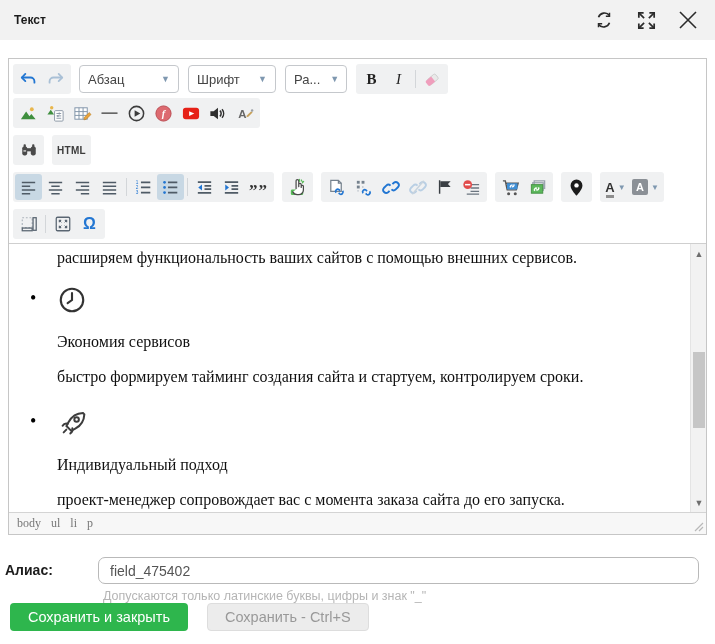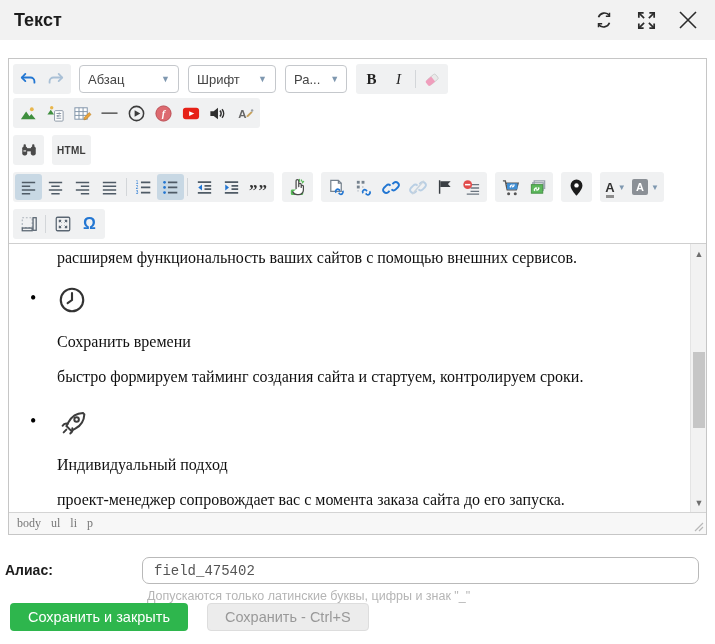--- a/index.html
+++ b/index.html
@@ -2,21 +2,21 @@
 <html><head>
 <meta charset="utf-8">
 <style>
   * { box-sizing: border-box; margin: 0; padding: 0; }
   html,body { width:715px; height:644px; }
   body { font-family:"Liberation Sans", sans-serif; background:#fff; color:#222; overflow:hidden; }
   .modal { width:715px; height:644px; background:#fff; position:relative; }
 
   
   .hdr { background:#f2f2f2; height:40px; display:flex; align-items:center; justify-content:space-between; padding:0 14px; }
-  .hdr-title { font-size:18px; font-weight:bold; color:#1c1c1c; }
+  .hdr-title { font-size:12px; font-weight:bold; color:#1c1c1c; }
   .hdr-icons { display:flex; gap:16px; align-items:center; }
   .hicon { width:26px; height:26px; display:flex; align-items:center; justify-content:center; cursor:pointer; }
 
   
   .editor { margin:18px 8px 0 8px; border:1px solid #c6c6c6; }
   .toolbar { background:#fff; padding:3px 4px 2px 4px; border-bottom:1px solid #cfcfcf; }
   .trow { display:flex; align-items:center; flex-wrap:wrap; margin-bottom:3px; }
   .grp { background:#f0f1f2; border-radius:3px; display:flex; align-items:center; padding:2px; margin:2px 8px 2px 0; }
   .tbtn { min-width:27px; height:26px; display:flex; align-items:center; justify-content:center; border-radius:3px; cursor:pointer; padding:0 3px; }
   .tbtn.active { background:#c8d8e4; }
@@ -51,24 +51,24 @@
   .sb .arr { position:absolute; left:0; width:16px; height:15px; color:#6e6e6e; font-size:9px; display:flex; align-items:center; justify-content:center; }
   .sb .arr.up { top:2px; } .sb .arr.dn { bottom:2px; }
   .sb .thumb { position:absolute; left:2px; width:12px; top:108px; height:76px; background:#c6c6c6; }
 
   
   .statusbar { height:22px; background:#f7f7f7; border-top:1px solid #d4d4d4; display:flex; align-items:center; padding:0 8px; font-size:12px; color:#777; position:relative; }
   .statusbar .tag { margin-right:10px; cursor:pointer;font-family:Liberation Serif, serif; }
   .grip { position:absolute; right:2px; bottom:2px; width:10px; height:10px; cursor:nwse-resize; }
 
   
-  .alias-row { display:flex; margin:22px 0 0 5px;gap:44px; }
+  .alias-row { display:flex; margin:22px 0 0 5px; }
   .alias-label { width:93px; font-size:14px; font-weight:bold; color:#1c1c1c; padding-top:5px; }
   .alias-main { flex:1; padding-right:16px; }
-  .alias-input { width:100%; height:27px; border:1px solid #b9b9b9; border-radius:7px; padding:0 11px; font-size:14px; color:#555; font-family:Liberation Mono, monospace; }
+  .alias-input { width:100%; height:27px; border:1px solid #b9b9b9; border-radius:7px; padding:0 11px; font-size:14px; color:#555; font-family:Liberation Sans, sans-serif; }
   .alias-hint { font-size:12.5px; color:#b5b5b5; margin:5px 0 8px 5px; }
 
   
   .footer { position:absolute; left:10px; bottom:13px; display:flex; gap:19px; }
   .btn { border-radius:4px; font-size:14.5px; padding:0 17px; height:28px; display:flex; align-items:center; cursor:pointer; border:1px solid transparent; }
   .btn-green { background:#2eb64d; color:#fff; }
   .btn-gray { background:#ececec; border-color:#ddd; color:#999; }
 
   svg { display:block; }
 </style>
@@ -417,21 +417,21 @@
           <div class="dot">•</div>
           <div class="body">
             <div class="iconline">
               <span>
                 <svg width="30" height="30" viewBox="0 0 24 24" fill="none" stroke="#333" stroke-width="1.7">
                     <circle cx="12" cy="12" r="9"></circle>
                     <path d="M12 6.5 V12 L8.5 14.5" stroke-linecap="round"></path>
                   </svg>
               </span>
             </div>
-            <p class="title">Сохранить времени</p>
+            <p class="title">Экономия сервисов</p>
             <p class="text">быстро формируем тайминг создания сайта и стартуем, контролируем сроки.</p>
           </div>
         </div>
 
         <div class="li">
           <div class="dot">•</div>
           <div class="body">
             <div class="iconline">
               <span>
                 <svg width="32" height="32" viewBox="0 0 24 24" fill="none" stroke="#3d3d3d" stroke-width="1.5" stroke-linecap="round">

